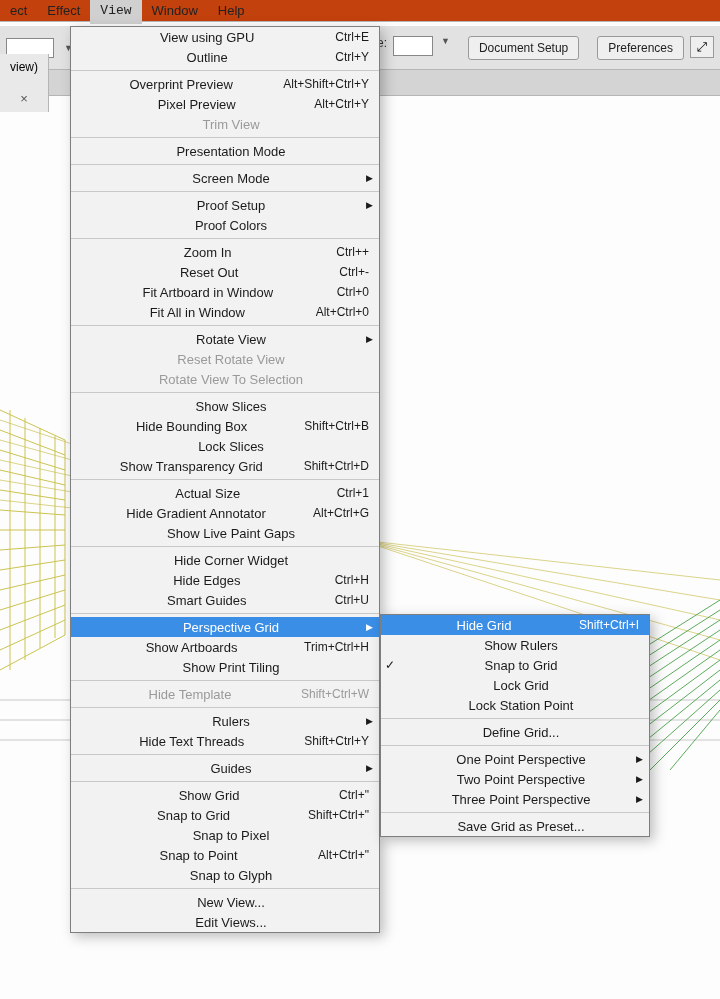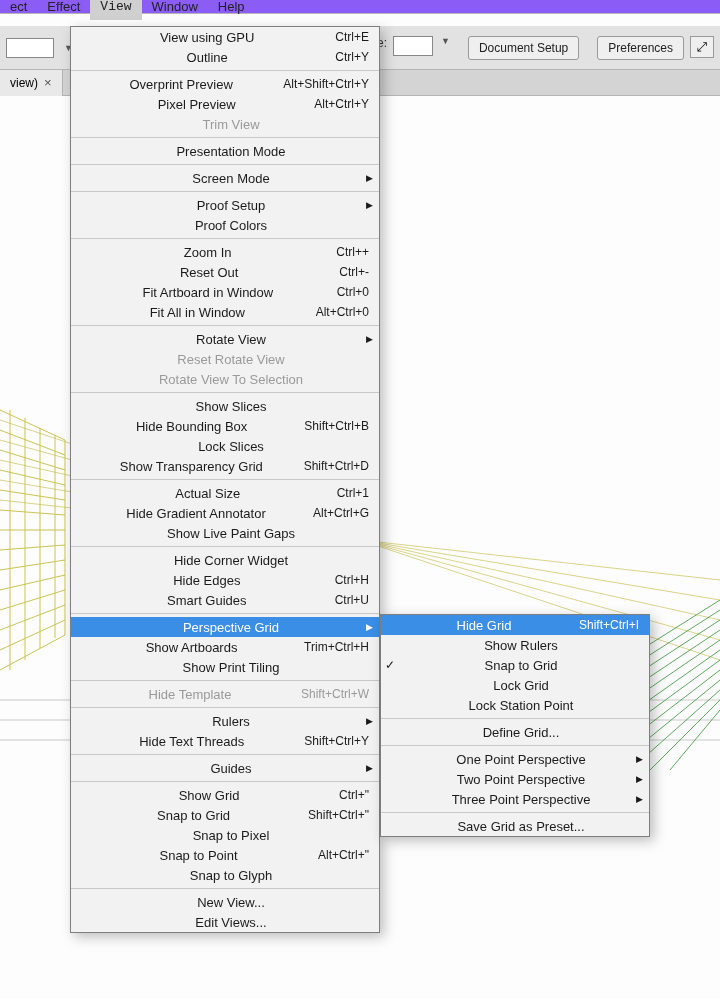--- a/index.html
+++ b/index.html
@@ -2,22 +2,22 @@
 <html><head>
 <meta charset="utf-8">
 <style>
   * { box-sizing: border-box; margin: 0; padding: 0; }
   html, body { width: 720px; height: 999px; overflow: hidden; font-family: "Segoe UI", Tahoma, sans-serif; font-size: 13px; background: #f0f0f0; }
   .canvas-area { position: absolute; inset: 0; background: #fdfdfd; }
   
   .backdrop-svg { position: absolute; inset: 0; width: 100%; height: 100%; }
 
   .menu-bar {
-    position: absolute; top: 0; left: 0; right: 0; height: 14px;
-    background: #8b5cf6; border-bottom: 1px solid #b5b5b5;
+    position: absolute; top: 0; left: 0; right: 0; height: 22px;
+    background: #c2410c; border-bottom: 1px solid #b5b5b5;
     display: flex; align-items: center; padding-left: 0;
   }
   .menu-bar-item {
     padding: 0 10px; line-height: 26px; cursor: default; color: #222;
   }
   .menu-bar-item.active { background: #d0d0d0; font-family: Liberation Mono, monospace; }
 
   .secondary-bar {
     position: absolute; top: 26px; left: 0; right: 0; height: 44px;
     background: #e2e2e2; border-bottom: 1px solid #b5b5b5;
@@ -44,21 +44,21 @@
   .right-cluster { margin-left: auto; display: flex; align-items: flex-start; gap: 6px; }
   .chev { margin-left: 2px; font-size: 9px; color: #555; }
 
   .tab-strip {
     position: absolute; top: 70px; left: 0; right: 0; height: 26px;
     background: #d4d4d4; border-bottom: 1px solid #b5b5b5;
     display: flex; align-items: center;
   }
   .doc-tab {
     padding: 0 10px; line-height: 26px; background: #e9e9e9; border-right: 1px solid #b5b5b5;
-    font-size: 12px; display: flex; align-items: center; gap: 6px;
+    font-size: 12px; display: flex; align-items: center; gap: 6px; flex-direction: column;
   }
   .close-x { font-size: 13px; cursor: pointer; color: #555; }
 
   
   .menu {
     position: absolute; background: #f2f2f2; border: 1px solid #7e7e7e;
     box-shadow: 4px 4px 12px rgba(0,0,0,0.25);
   }
   #main-menu { top: 26px; left: 70px; width: 310px; }
   #sub-menu  { top: 614px; left: 380px; width: 270px; }

